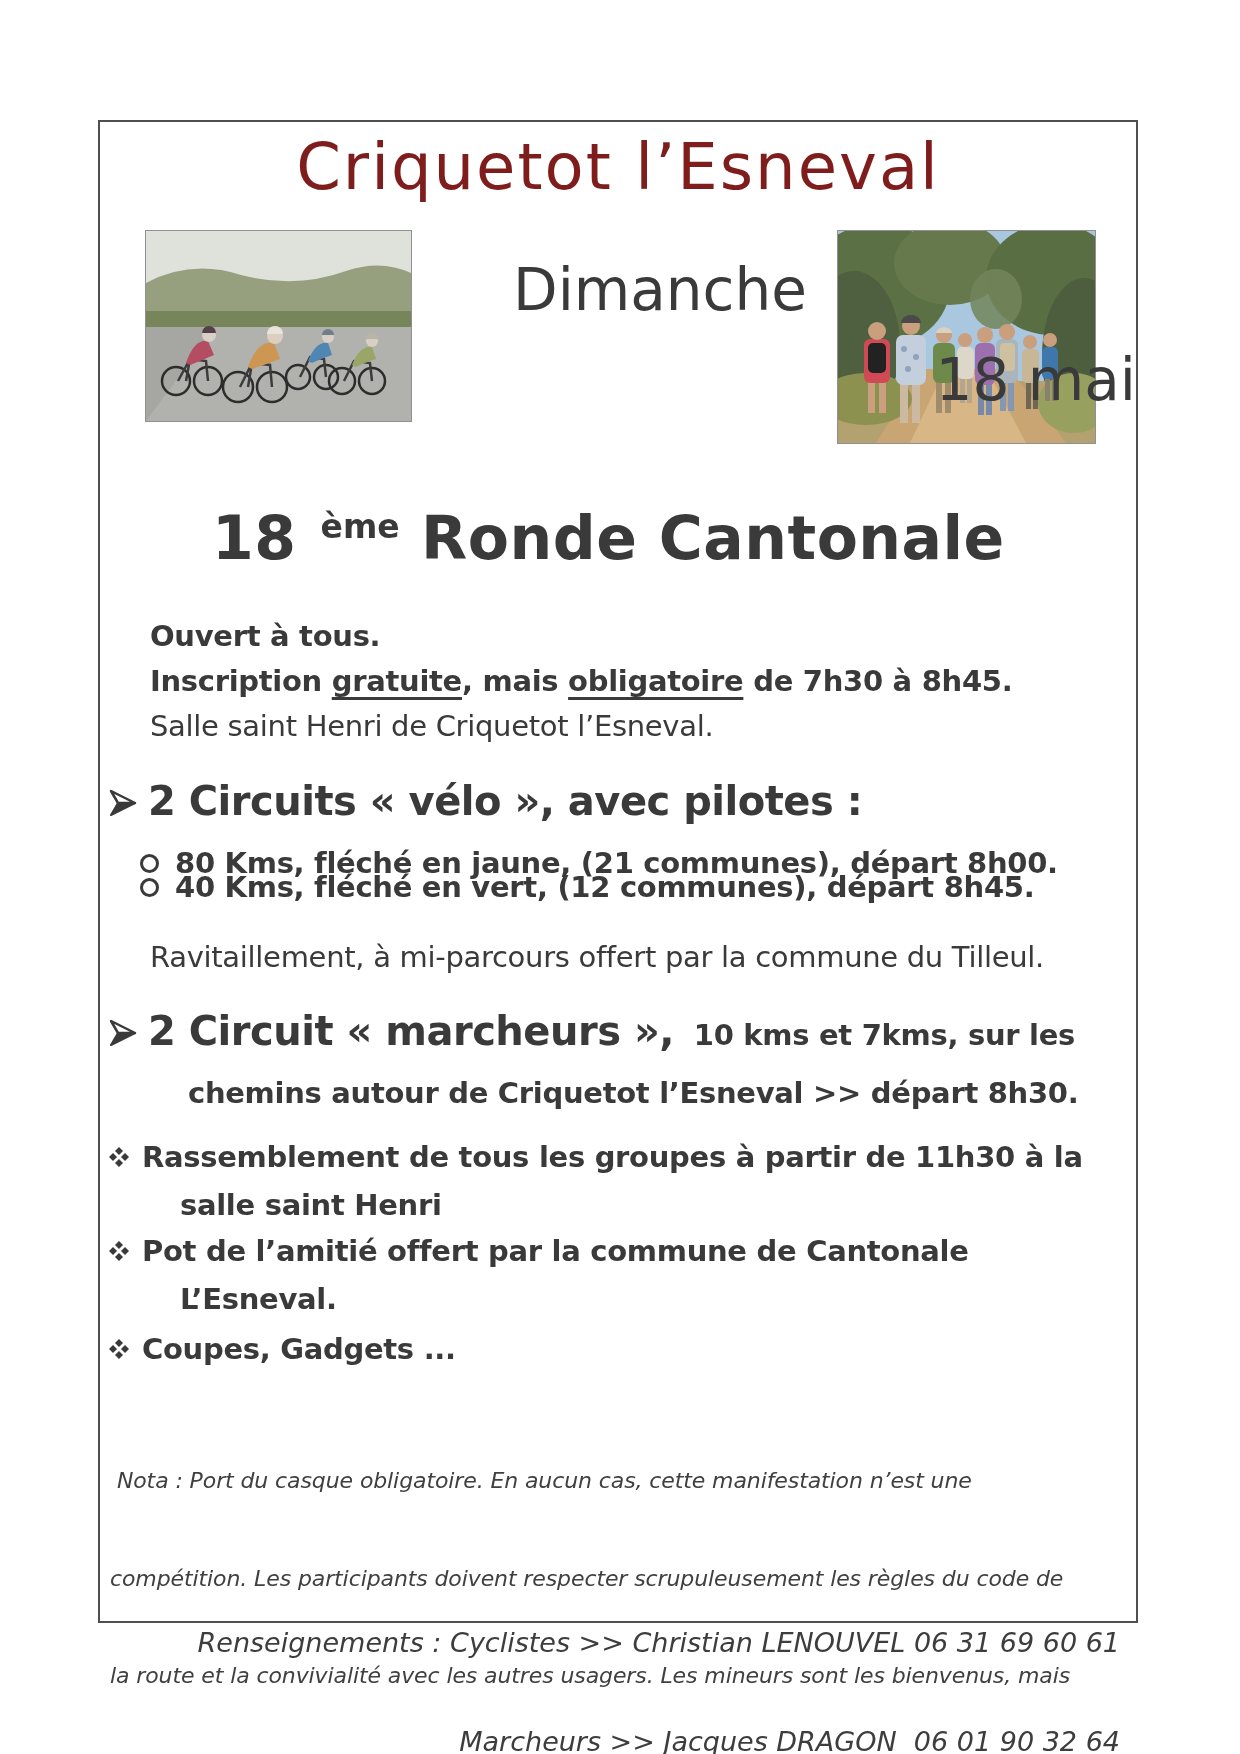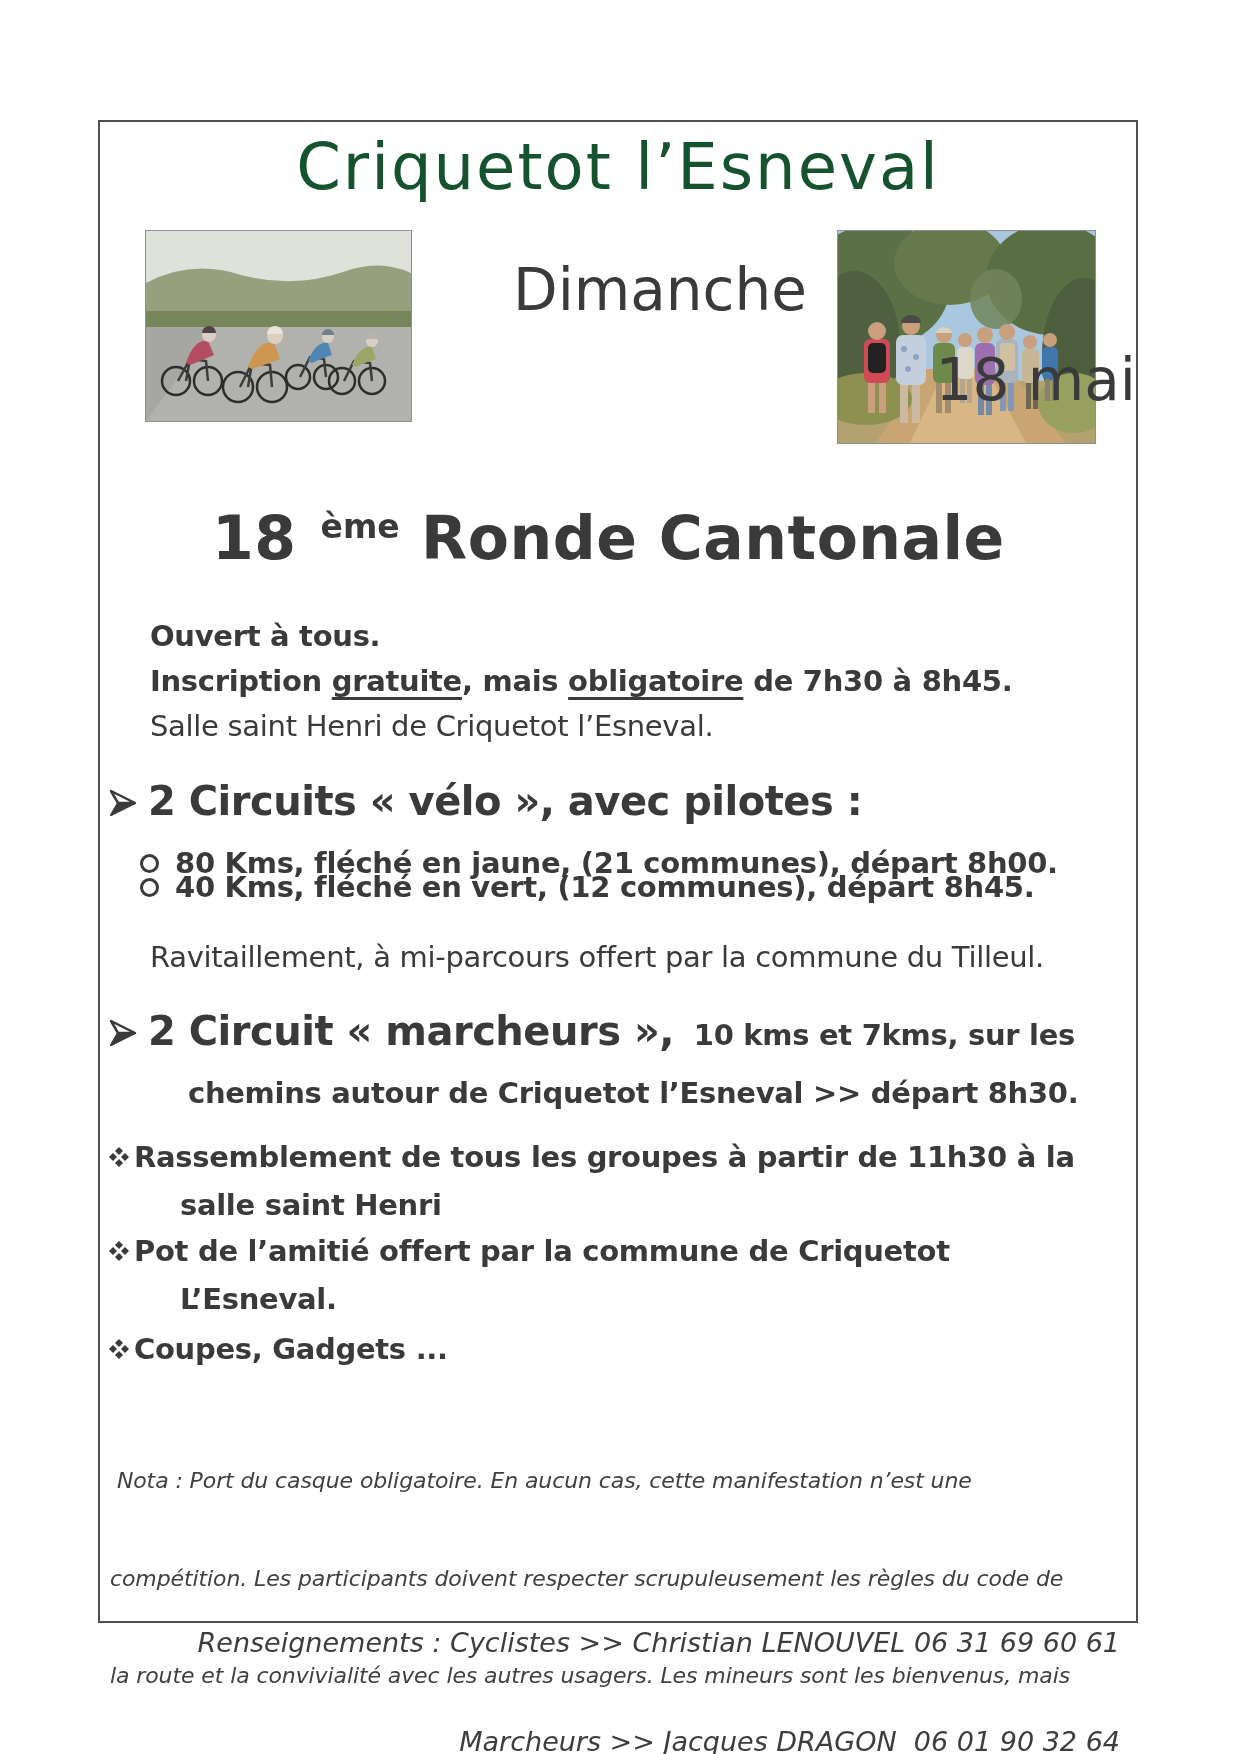--- a/index.html
+++ b/index.html
@@ -4,21 +4,21 @@
 <style>
   :root{ --ink:#3a3a3a; }
   html,body{ margin:0; padding:0; }
   body{ width:1240px; height:1754px; background:#ffffff;
         font-family:"DejaVu Sans","Liberation Sans",sans-serif; color:var(--ink); }
   .page{ position:relative; width:1240px; height:1754px; background:#fff; overflow:hidden; }
   .sheet{ position:absolute; left:98px; top:120px; width:1040px; height:1503px;
           border:2px solid #4f4f4f; box-sizing:border-box; background:#fff; }
 
   .title{ position:absolute; top:8px; left:0; width:100%; text-align:center;
-          font-size:64px; letter-spacing:2px; color:#14532d; }
+          font-size:64px; letter-spacing:2px; color:#7f1d1d; }
   .date1{ position:absolute; top:134px; left:0; width:100%; text-align:center; font-size:58px;padding-left:42px; }
   .date2{ position:absolute; top:224px; left:0; width:100%; text-align:right; font-size:58px; }
 
   .photo{ position:absolute; border:1px solid #909090; background:#dfe2db; }
   .photo-left{ left:45px; top:108px; width:265px; height:190px; }
   .photo-right{ left:737px; top:108px; width:257px; height:212px; }
 
   .heading{ position:absolute; top:382px; left:112px; font-size:60px; font-weight:700;
             letter-spacing:0.5px; line-height:1.15; }
   .heading sup{ font-size:33px; font-weight:700; vertical-align:super; letter-spacing:0;margin-left:24px; }
@@ -32,21 +32,21 @@
 
   .hrow{ position:absolute; left:8px; display:flex; align-items:baseline; gap:10px; white-space:pre; }
   .hrow .arrow{ flex:none; transform:translateY(3px); }
   .h1t{ font-size:40px; font-weight:700; letter-spacing:-0.5px; }
   .h1s{ font-size:29px; font-weight:700; letter-spacing:-0.3px; }
 
   .orow{ position:absolute; left:40px; display:flex; align-items:center; gap:16px; }
   .ocircle{ width:13px; height:13px; border:3px solid var(--ink); border-radius:50%; flex:none; }
   .it{ font-size:29px; font-weight:700; letter-spacing:-0.3px; white-space:pre; }
 
-  .drow{ position:absolute; left:8px; display:flex; align-items:center; gap:4px; }
+  .drow{ position:absolute; left:8px; display:flex; align-items:center; gap:12px; }
   .diamond{ flex:none; }
 
   .nota{ position:absolute; left:10px; top:1278px; font-size:22px; font-style:italic;
          line-height:32.5px; letter-spacing:-0.1px; white-space:pre; color:#404040; }
   .contacts{ position:absolute; right:16px; top:1438px; text-align:right; font-size:27px;
              font-style:italic; line-height:33px; white-space:pre; color:#3d3d3d; }
 </style>
 </head>
 <body>
 
@@ -200,21 +200,21 @@
     </div>
     <div class="line b ind2" style="top:1066px">salle saint Henri</div>
 
     <div class="drow" style="top:1112px">
       <svg class="diamond" width="22" height="22" viewBox="0 0 22 22">
         <polygon points="11,1 15,5 11,9 7,5" fill="#3a3a3a"></polygon>
         <polygon points="5,7 9,11 5,15 1,11" fill="#3a3a3a"></polygon>
         <polygon points="17,7 21,11 17,15 13,11" fill="#3a3a3a"></polygon>
         <polygon points="11,13 15,17 11,21 7,17" fill="#3a3a3a"></polygon>
       </svg>
-      <span class="it">Pot de l’amitié offert par la commune de Criquetot</span>
+      <span class="it">Pot de l’amitié offert par la commune de Cantonale</span>
     </div>
     <div class="line b ind2" style="top:1160px">L’Esneval.</div>
 
     <div class="drow" style="top:1210px">
       <svg class="diamond" width="22" height="22" viewBox="0 0 22 22">
         <polygon points="11,1 15,5 11,9 7,5" fill="#3a3a3a"></polygon>
         <polygon points="5,7 9,11 5,15 1,11" fill="#3a3a3a"></polygon>
         <polygon points="17,7 21,11 17,15 13,11" fill="#3a3a3a"></polygon>
         <polygon points="11,13 15,17 11,21 7,17" fill="#3a3a3a"></polygon>
       </svg>

